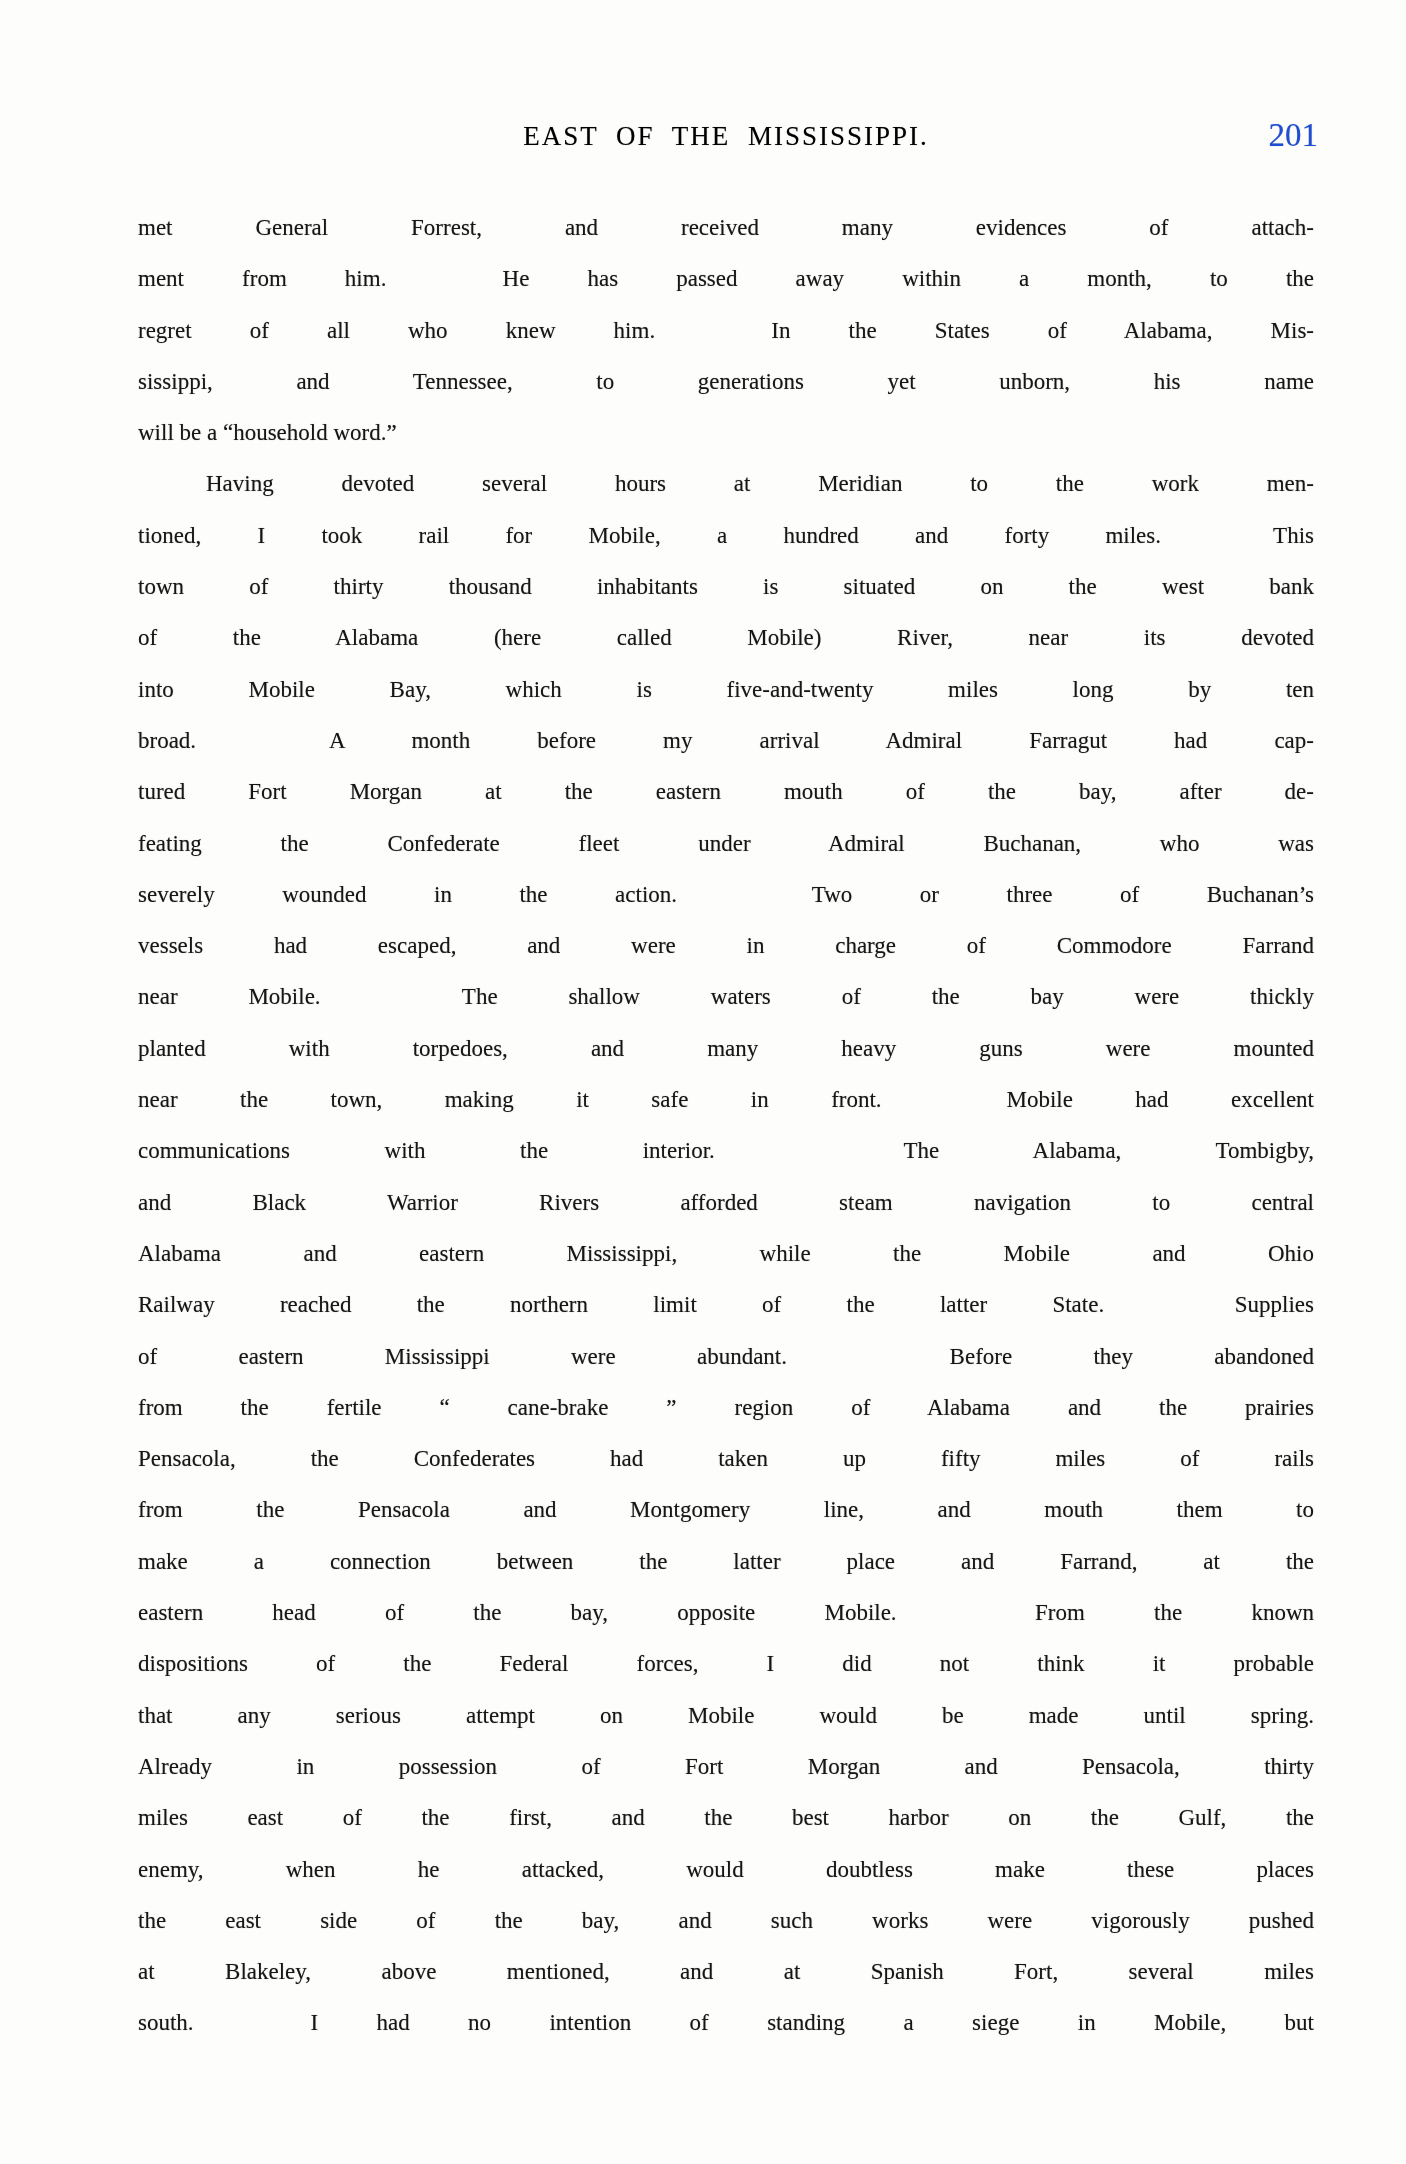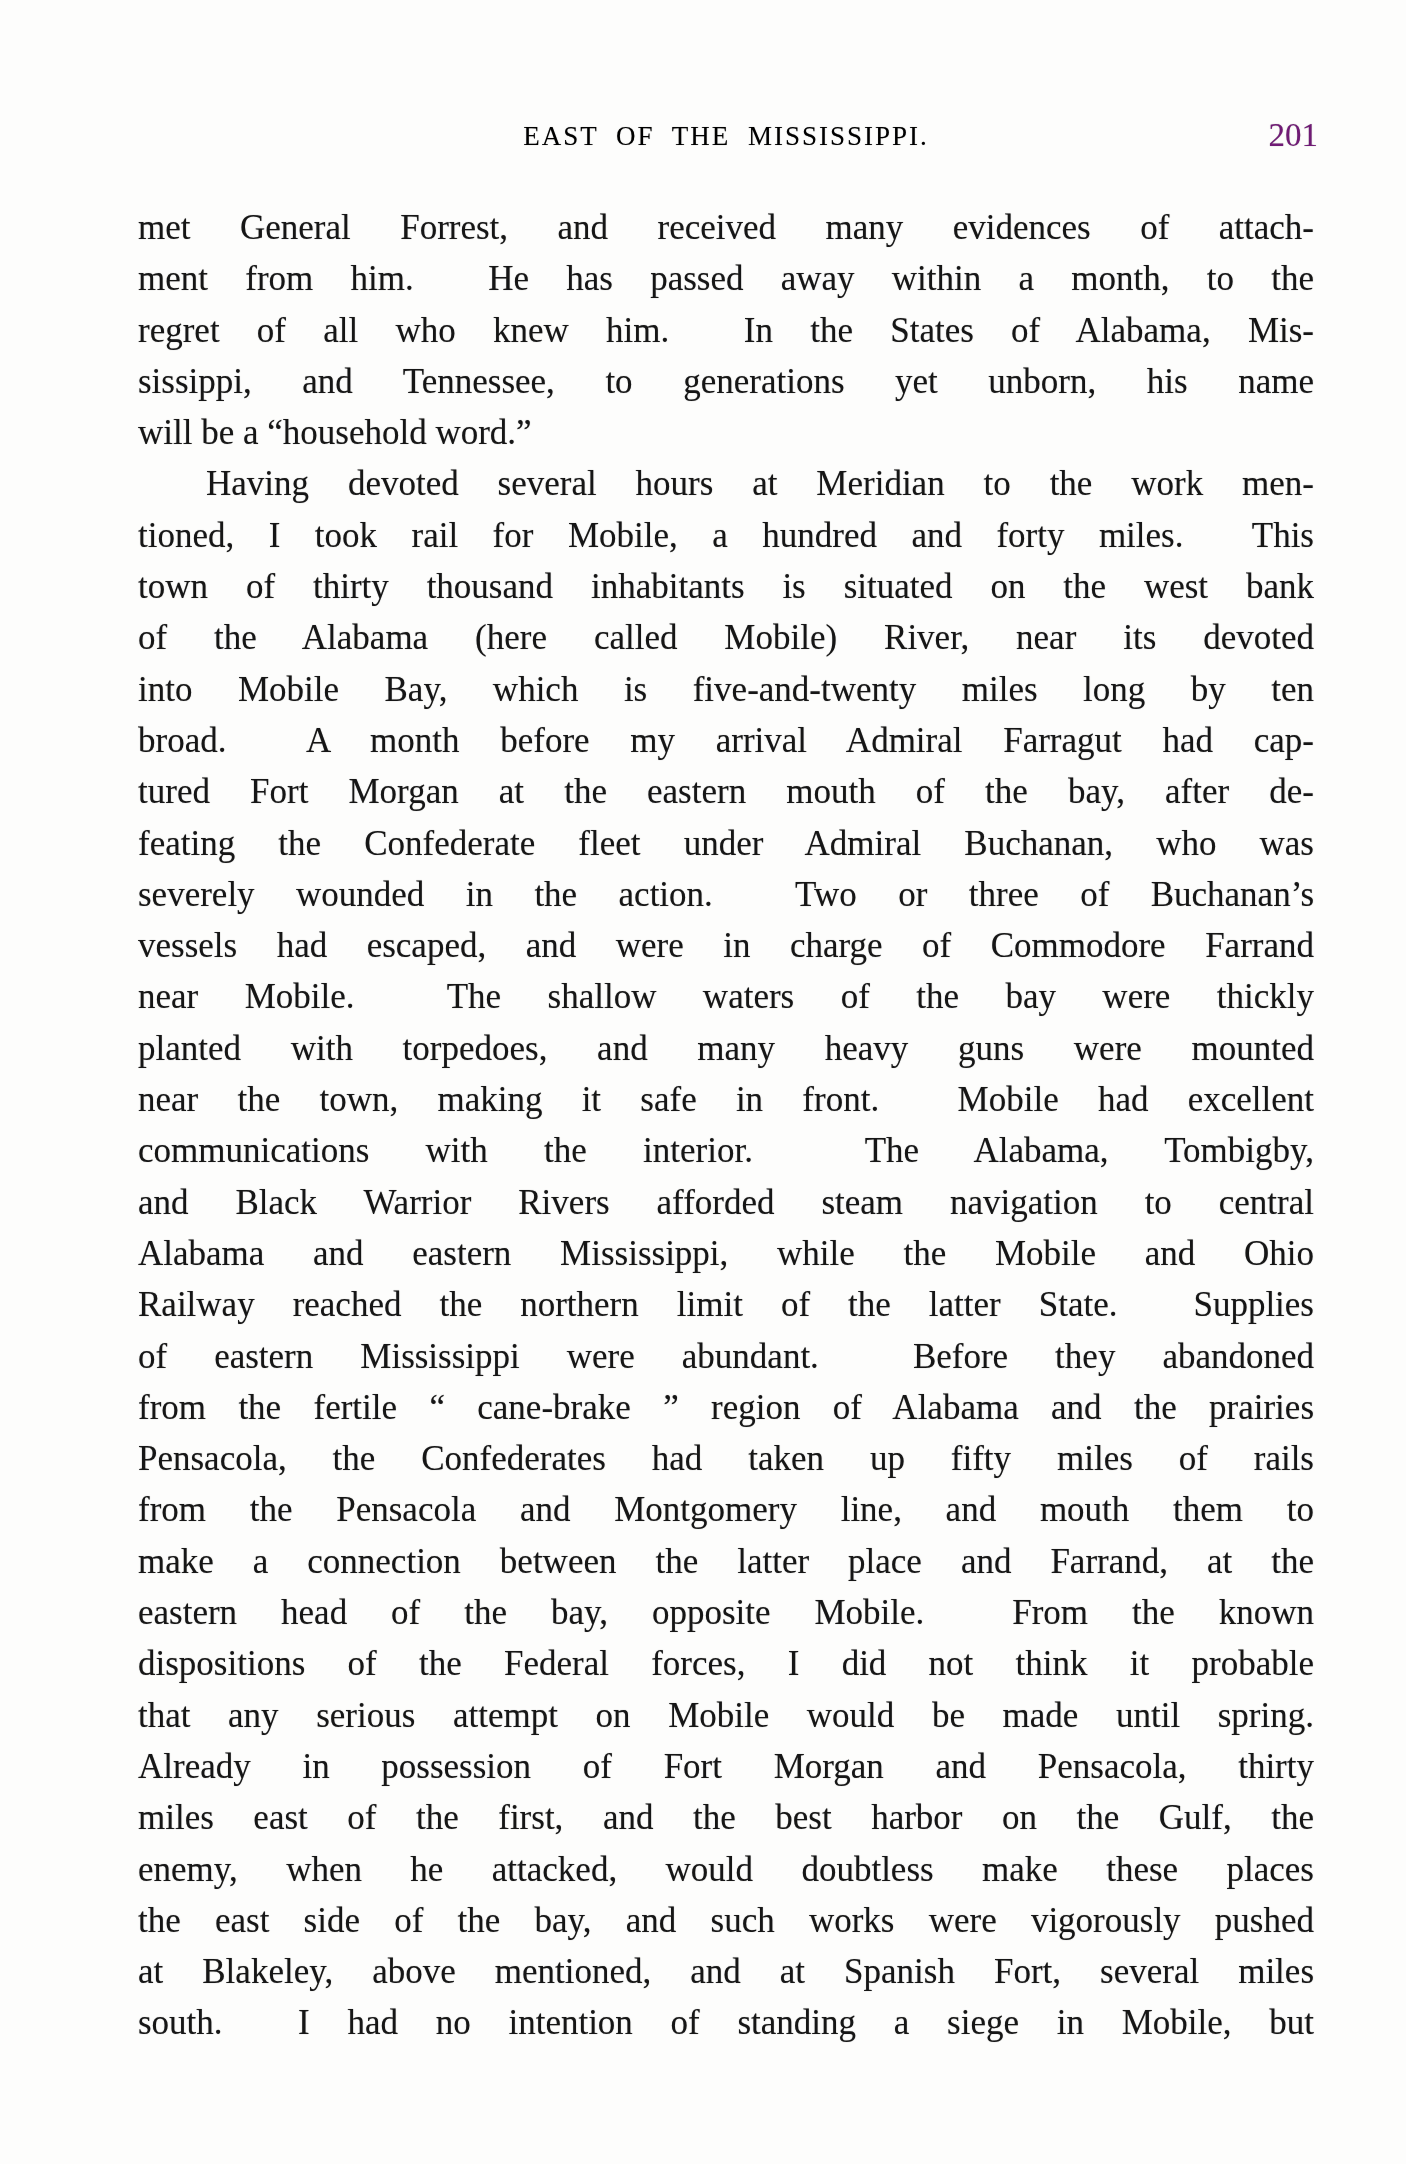--- a/index.html
+++ b/index.html
@@ -30,33 +30,33 @@
     letter-spacing: 2px;
     word-spacing: 9px;
     color: #000000;
     text-shadow: 0 0 1px rgba(20,20,20,0.35);
   }
   .page-number {
     position: absolute;
     top: -4px;
     right: -4px;
     font-size: 33px;
-    color: #701a75;
+    color: #1d4ed8;
     text-shadow: 0 0 1px rgba(20,20,20,0.35);
   }
   .body-text {
     position: absolute;
     top: 202px;
     left: 138px;
     width: 1176px;
   }
   .line {
     height: 51.3px;
     line-height: 51.3px;
-    font-size: 35px;
+    font-size: 23px;
     text-align: justify;
     text-align-last: justify;
     white-space: nowrap;
     text-shadow: 0 0 1px rgba(20,20,20,0.4);
   }
   .line.noj {
     text-align: left;
     text-align-last: left;
   }
   .line.indent {

